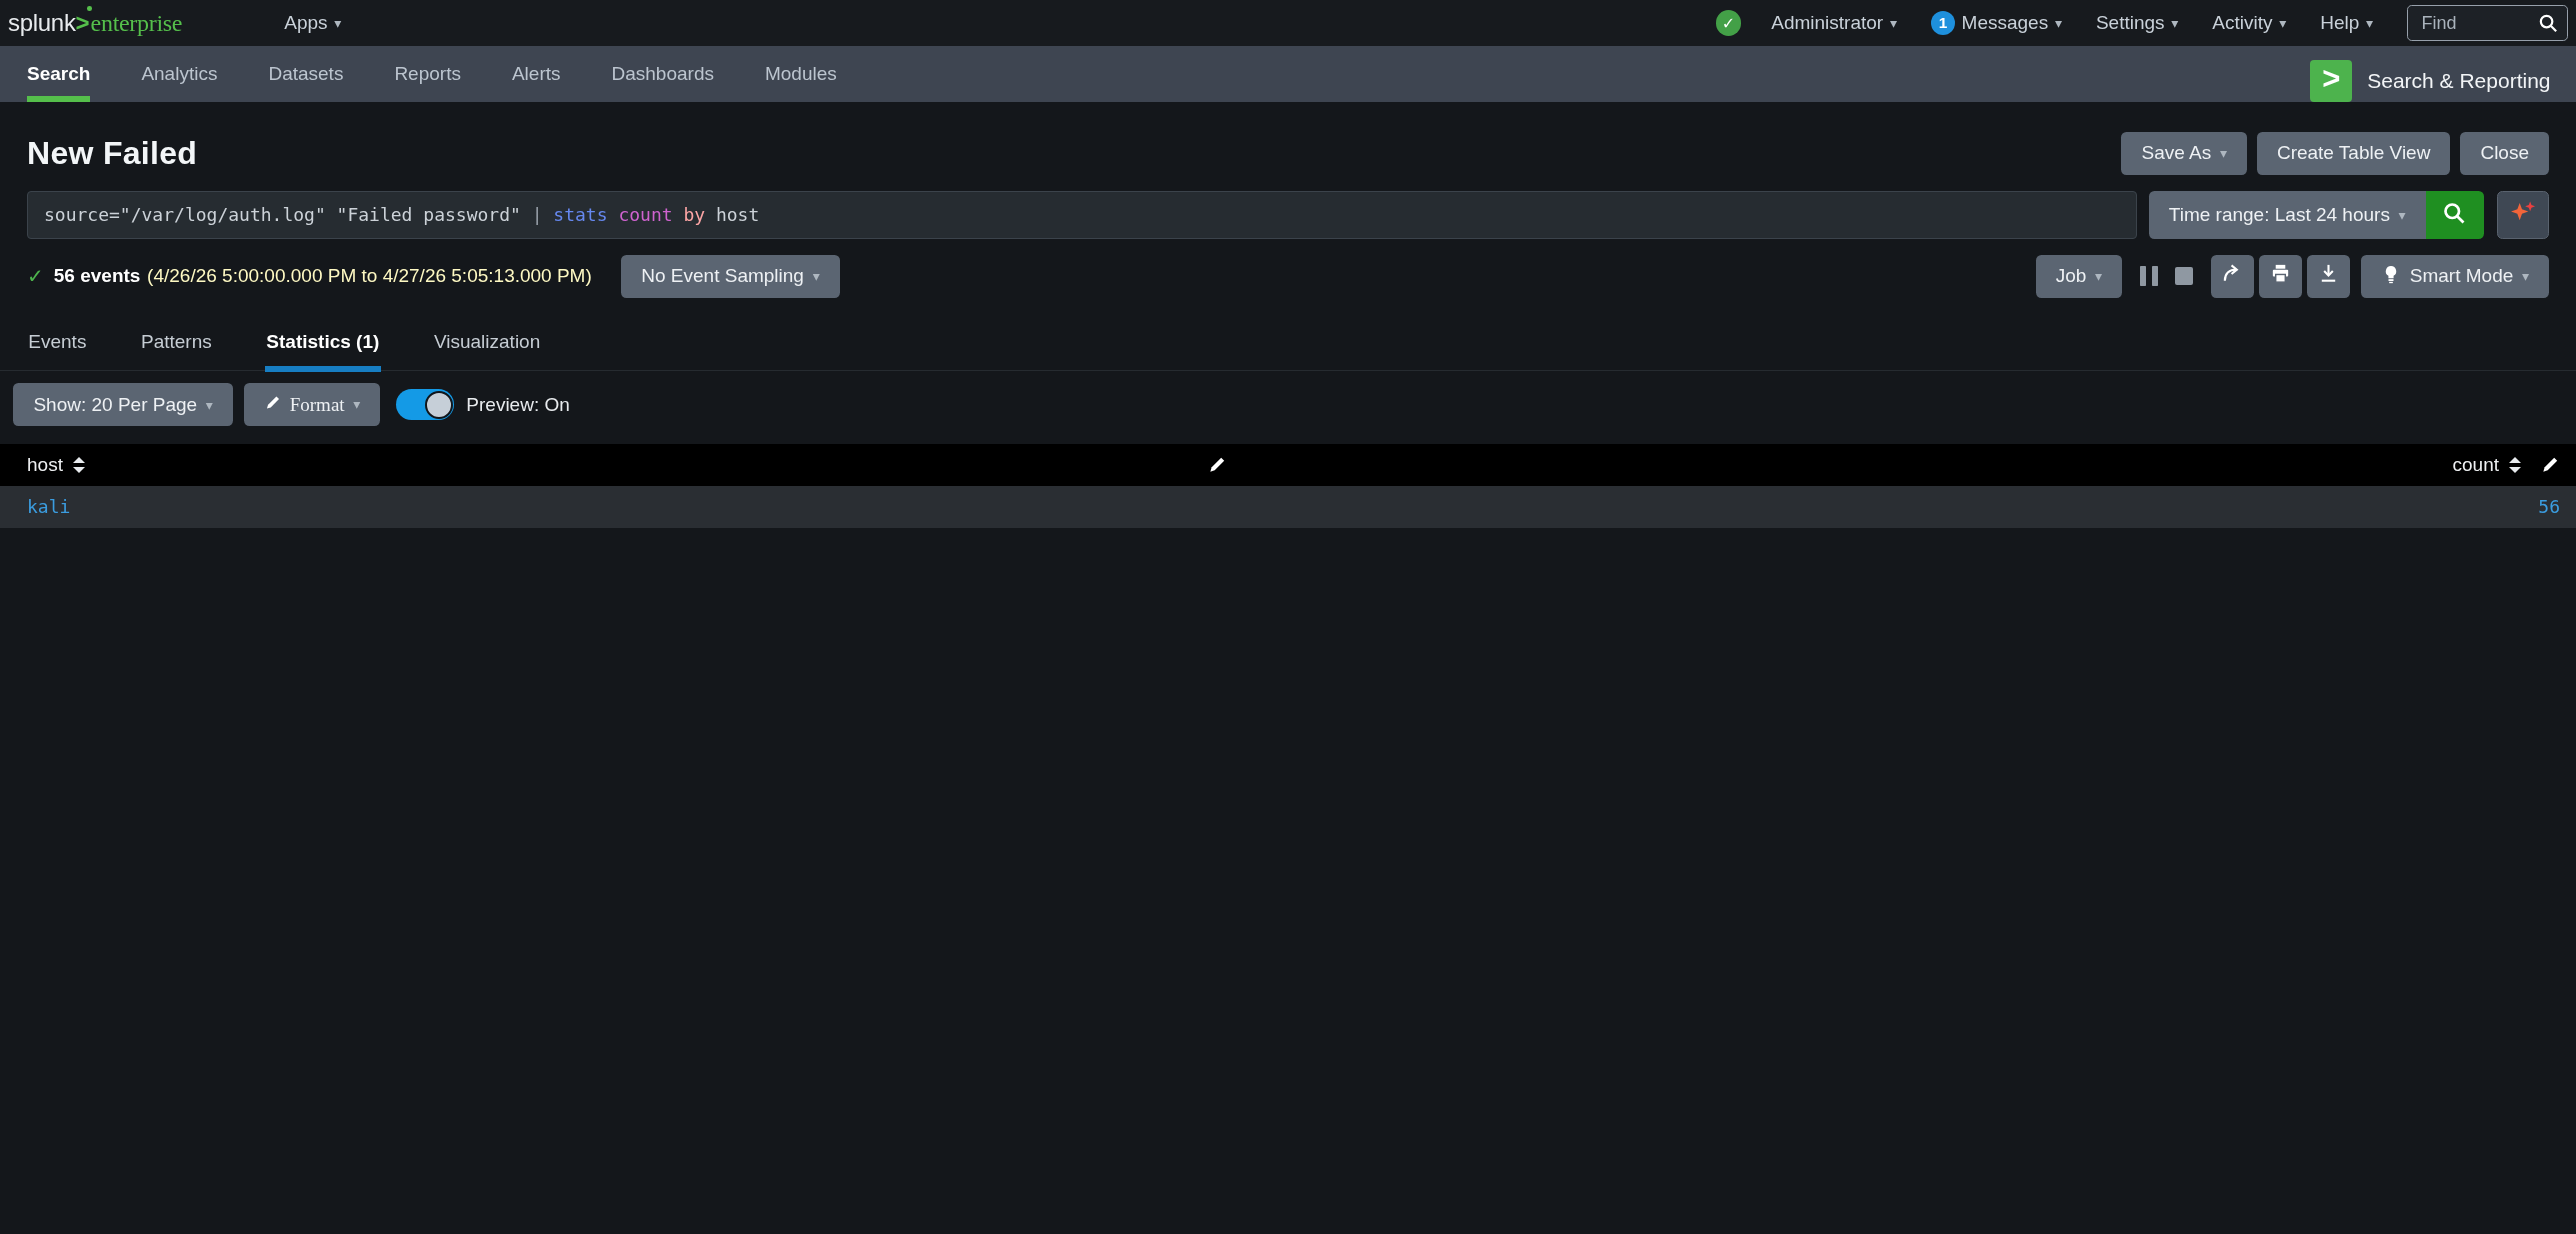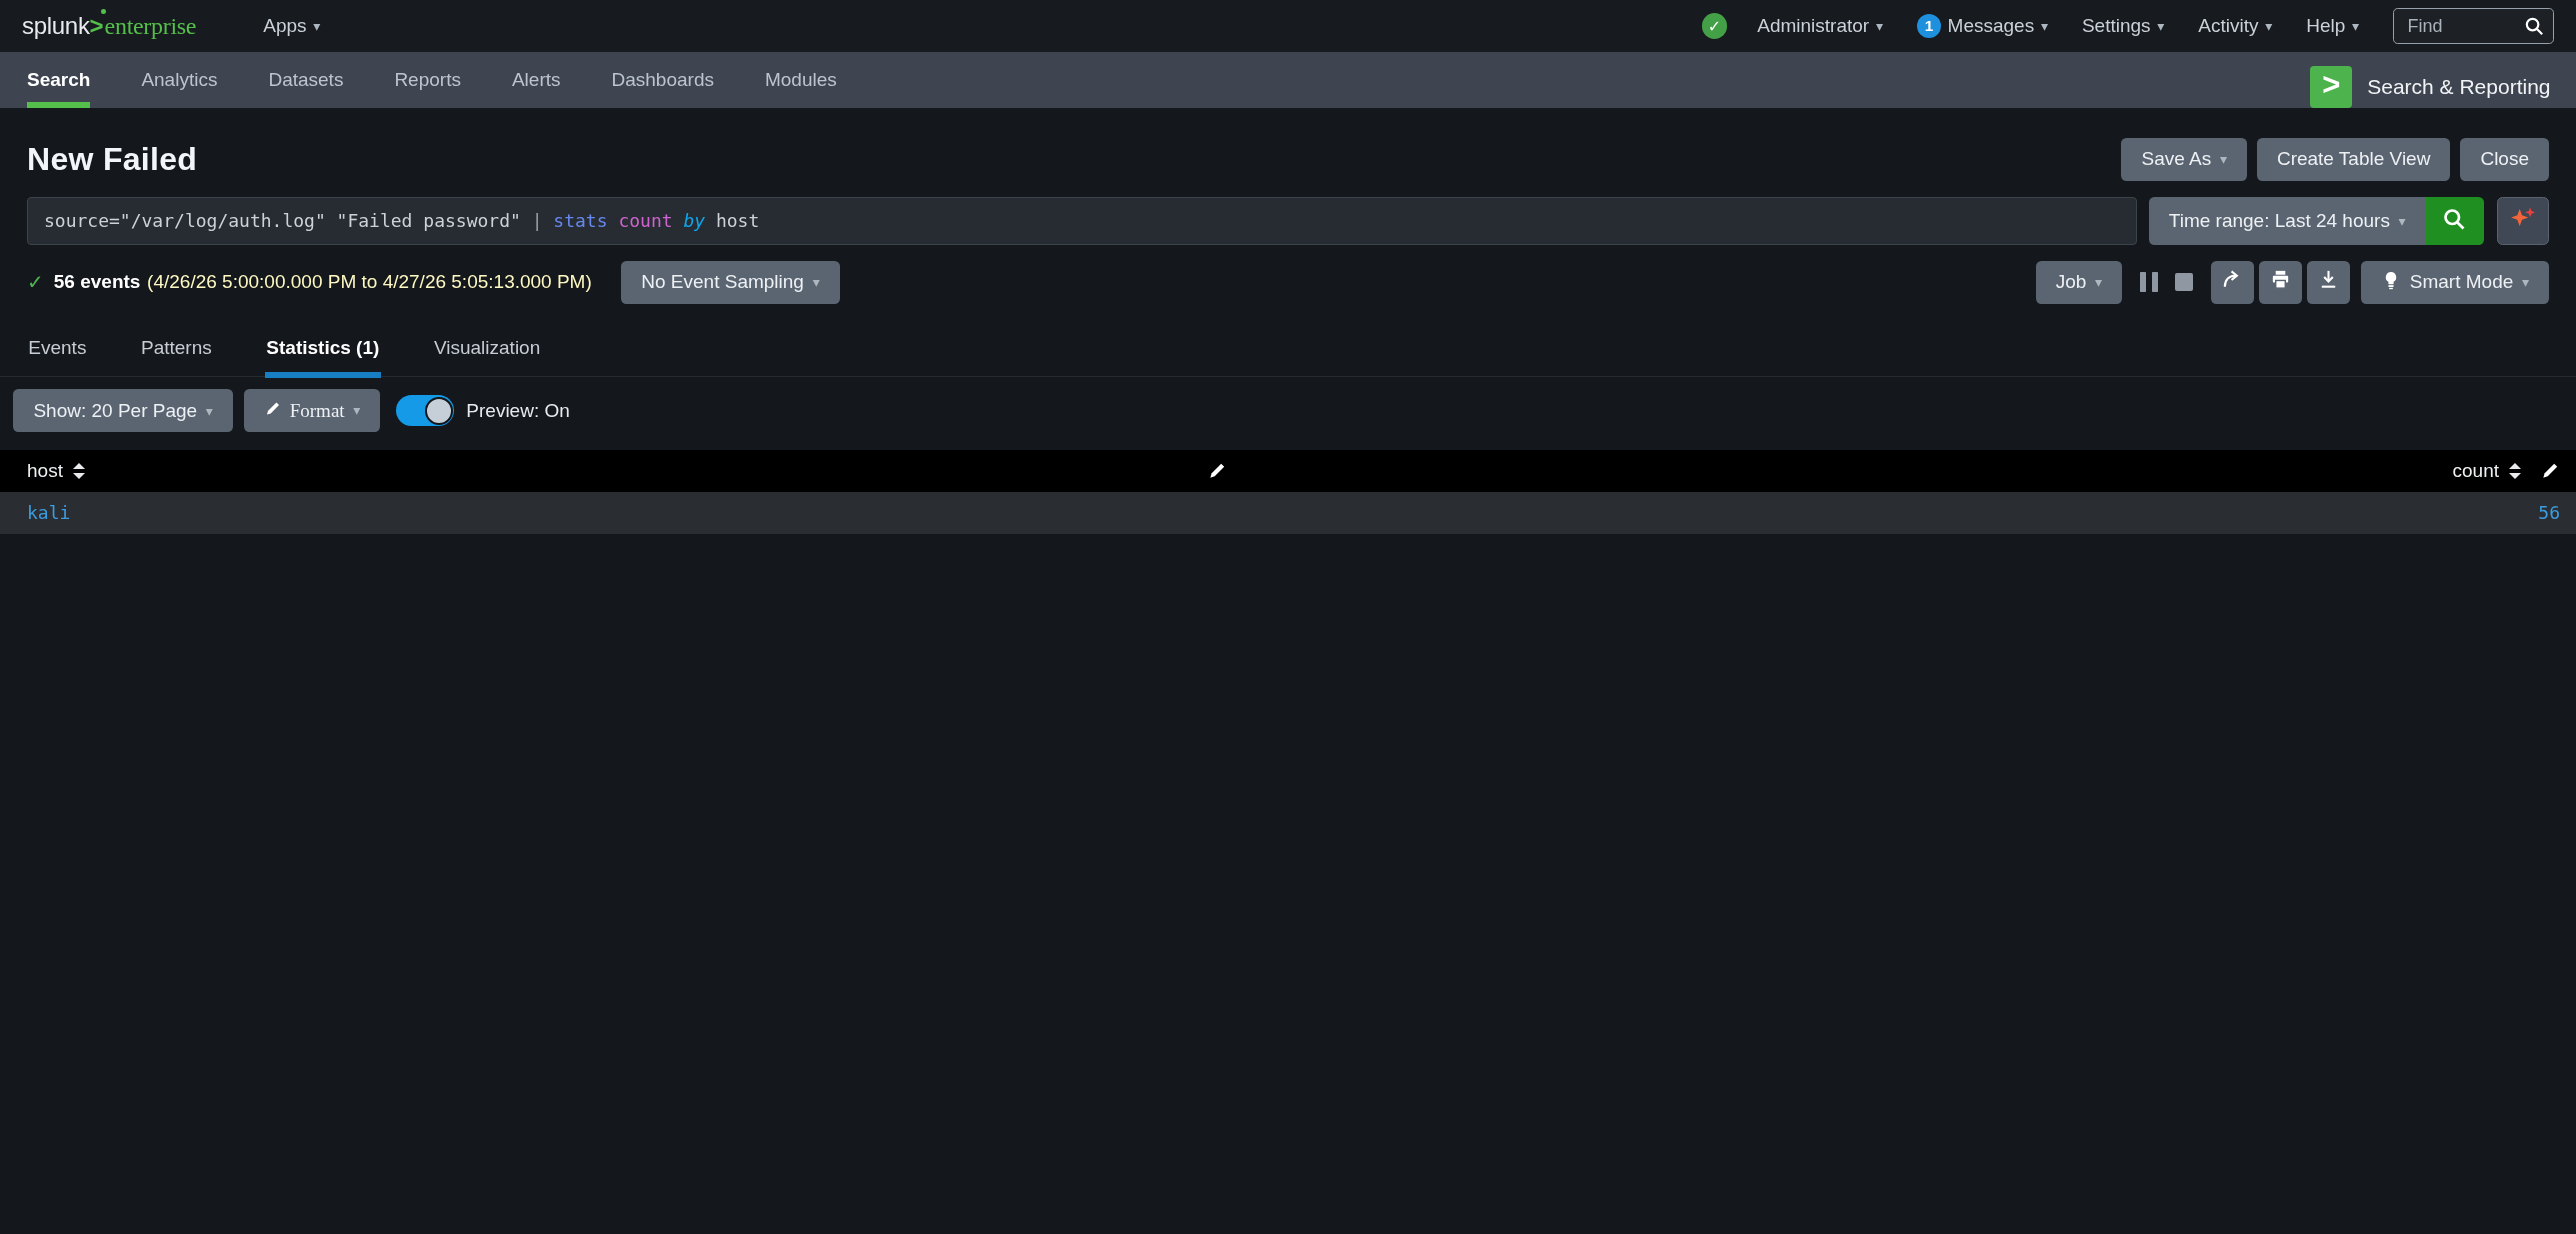--- a/index.html
+++ b/index.html
@@ -6,21 +6,21 @@
   html,body { width: 2576px; height: 1235px; }
   body {
     background: #14171b;
     font-family: "Liberation Sans", "DejaVu Sans", sans-serif;
     color: #e8ebee;
     overflow: hidden;
   }
   .mono { font-family: "DejaVu Sans Mono", "Liberation Mono", monospace; }
 
   
-  .topbar { height: 52px; background: #171a1e; display: flex; align-items: center; padding: 0 22px; }
+  .topbar { height: 46px; background: #171a1e; display: flex; align-items: center; padding: 0 8px; gap: 35px; }
   .logo { font-size: 24px; letter-spacing: -0.3px; display: flex; align-items: baseline; cursor: pointer; }
   .logo-gt { color: #55bf4b; font-weight: 800; position: relative; }
   .logo-gt::after { content:""; position:absolute; top:-2.7px; right:-2.7px; width:4.7px; height:4.7px; border-radius:50%; background:#55bf4b; }
   .logo-ent { color: #55bf4b; font-weight: 400; margin-left: 1.3px; font-family: Liberation Serif, serif; }
   .top-item { font-size: 19px; color: #c9d1d9; display: flex; align-items: center; gap: 6.7px; cursor: pointer; white-space: nowrap; }
   .apps { margin-left: 67px; }
   .caret { font-size: 14px; color: #aeb7c0; }
   .topbar-right { margin-left: auto; display: flex; align-items: center; gap: 34px; }
   .health-circle { width: 25.5px; height: 25.5px; border-radius: 50%; background: #43a047; color: #fff;
     font-size: 16px; font-weight: bold; display: flex; align-items: center; justify-content: center; margin-right: -4px; }
@@ -47,21 +47,21 @@
   .pad { padding-left: 27px; padding-right: 27px; }
   .title-row { margin-top: 29.5px; display: flex; align-items: center; }
   h1 { font-size: 32px; font-weight: bold; color: #f3f6f8; letter-spacing: 0.3px; }
   .title-actions { margin-left: auto; display: flex; gap: 10px; }
   .btn { background: #5b6572; color: #eef1f4; font-size: 19px; height: 43px; padding: 0 20px; border-radius: 5.4px;
     border: none; display: inline-flex; align-items: center; gap: 8.7px; cursor: pointer; font-family: inherit; white-space: nowrap; }
 
   .search-row { margin-top: 16px; display: flex; align-items: stretch; }
   .search-input { flex: 1; height: 48px; background: #262c31; border: 1.3px solid #3b434b; border-radius: 4px;
     display: flex; align-items: center; padding: 0 16px; font-size: 18px; white-space: pre; cursor: text; margin-right: 12px; }
-  .q-plain { color: #ccd2d8; } .q-pipe { color: #99a1aa; } .q-cmd { color: #6688ef; } .q-fn { color: #cf63cf; } .q-kw { color: #0ea5e9; font-style: italic; }
+  .q-plain { color: #ccd2d8; } .q-pipe { color: #99a1aa; } .q-cmd { color: #6688ef; } .q-fn { color: #cf63cf; } .q-kw { color: #fca5a5; }
   .time-unit { display: flex; }
   .time-btn { border-radius: 5.4px 0 0 5.4px; height: 48px; }
   .go-btn { width: 58px; height: 48px; background: #1f8f21; border: none; border-radius: 0 5.4px 5.4px 0;
     display: flex; align-items: center; justify-content: center; cursor: pointer; }
   .ai-btn { margin-left: 13.4px; width: 52px; height: 48px; background: #3f4854; border: 1.3px solid #59626e; border-radius: 5.4px;
     display: flex; align-items: center; justify-content: center; cursor: pointer; }
 
   .status-row { margin-top: 16px; display: flex; align-items: center; font-size: 19px; }
   .ev-check { color: #4db34d; font-size: 20px; font-weight: bold; margin-right: 10px; }
   .ev-count { font-weight: bold; color: #ffffff; margin-right: 6.7px; }

